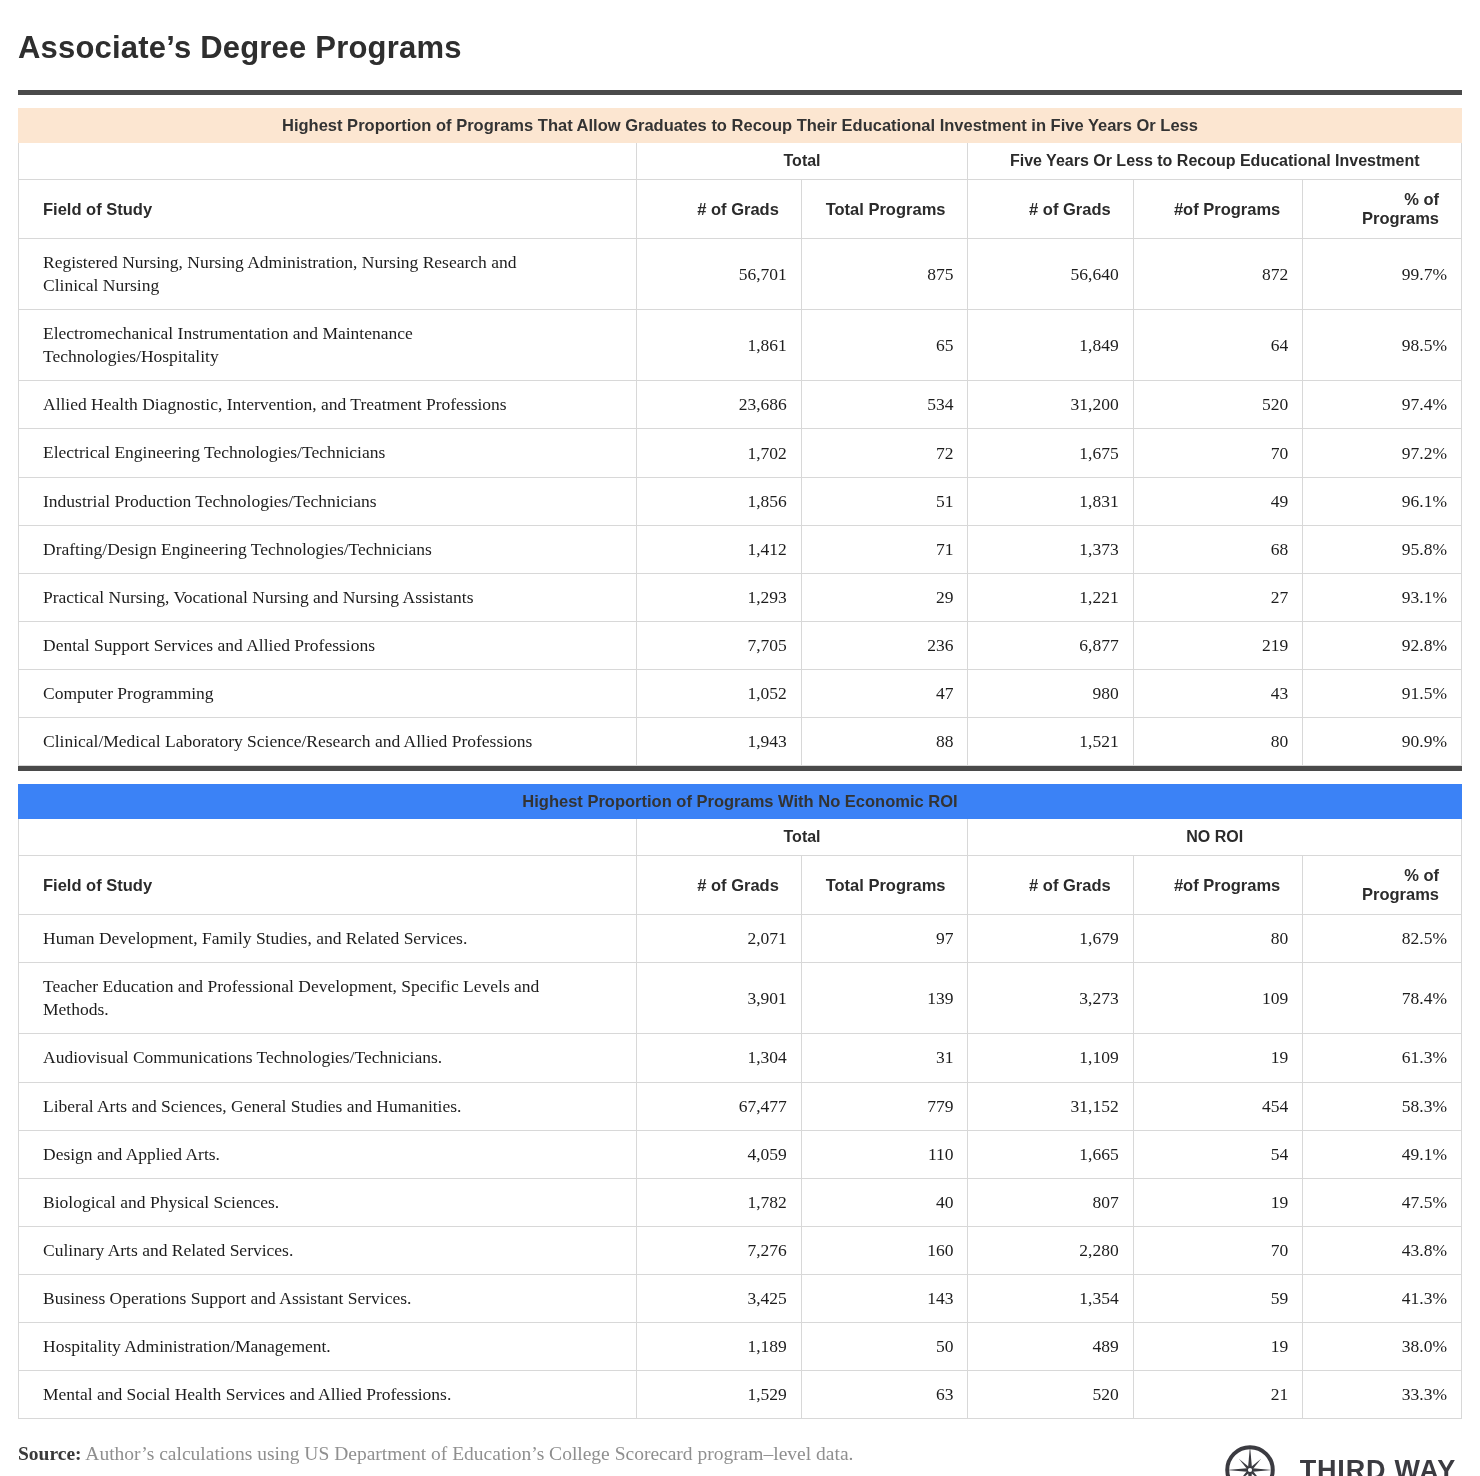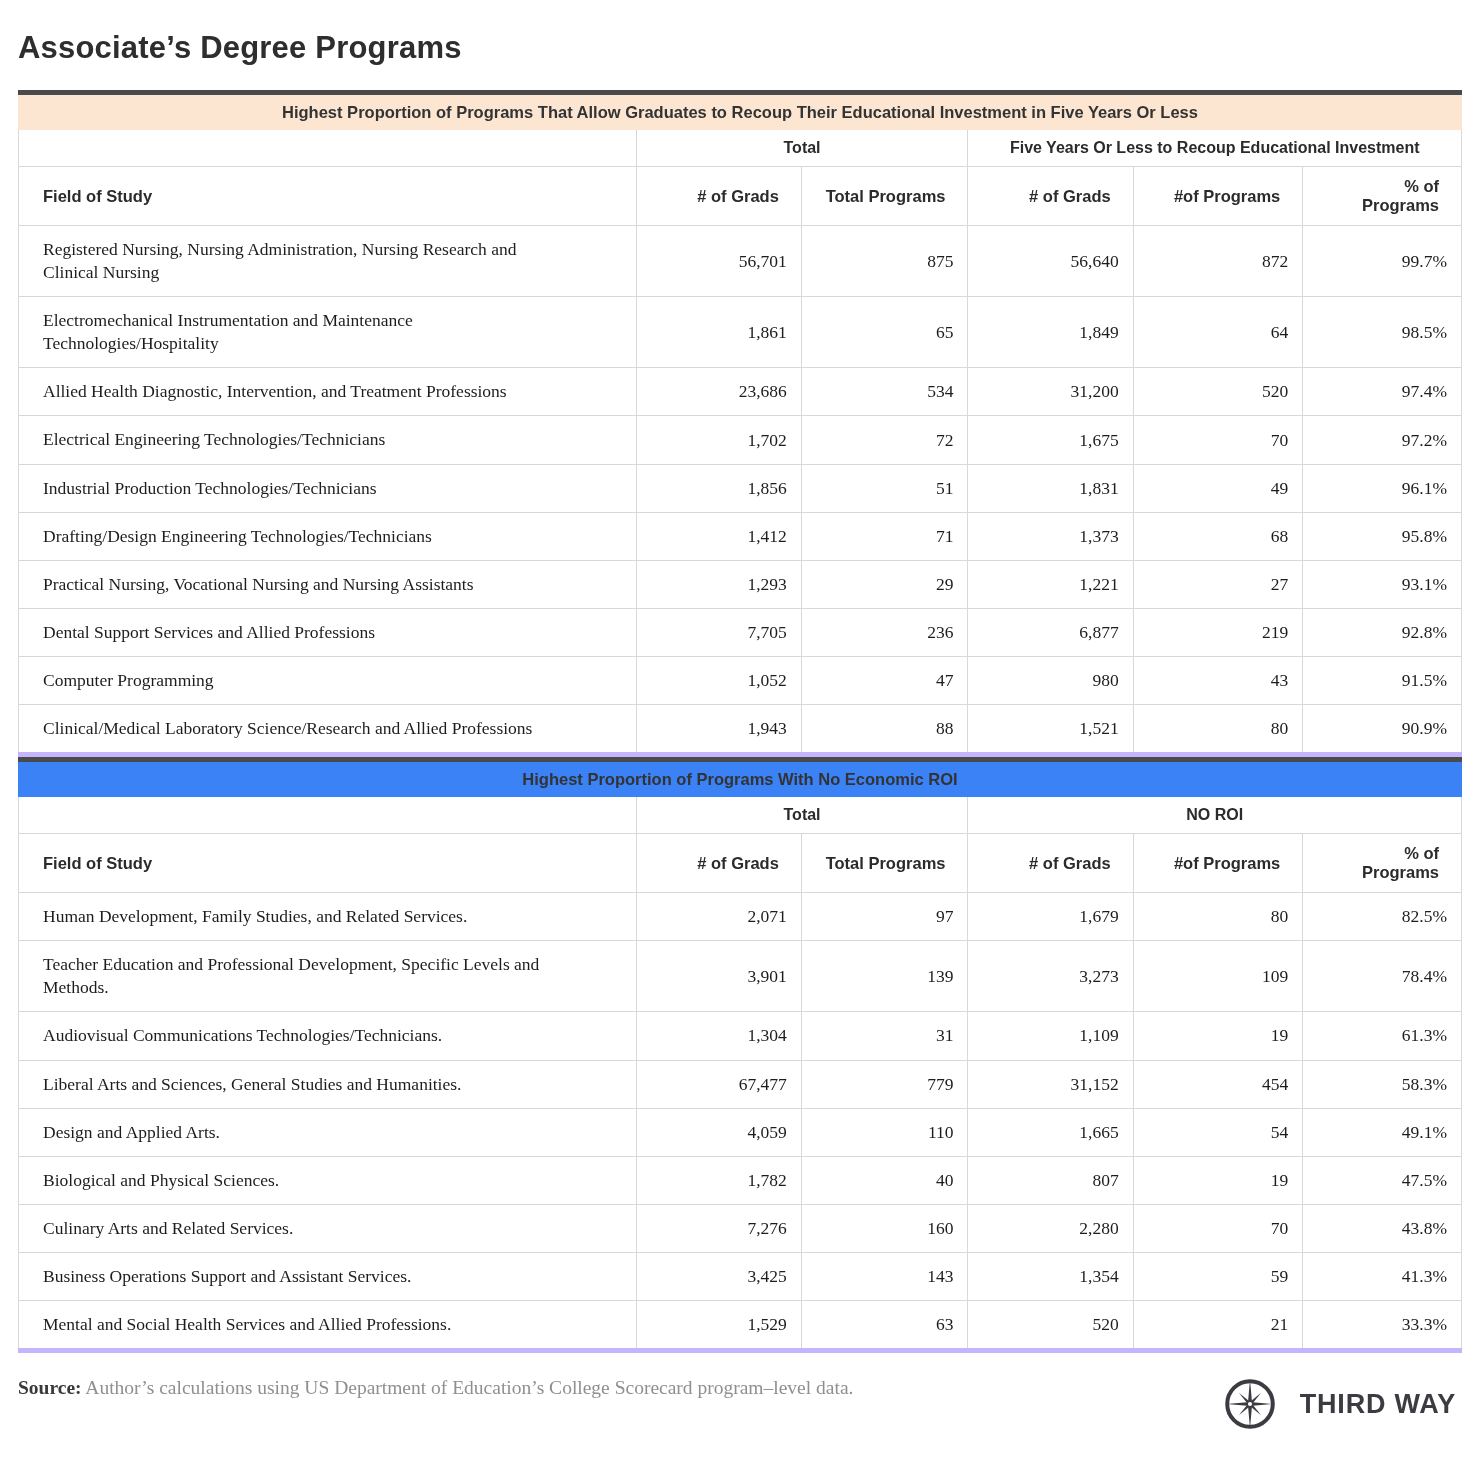--- a/index.html
+++ b/index.html
@@ -8,28 +8,28 @@
 
   h1.page-title {
     font-size:31px; font-weight:800; color:#2e2e2e;
     margin:8px 0 24px 0; letter-spacing:0.2px;
   }
 
   .darkbar { height:5px; background:#4a4a4a; }
 
   .banner {
     text-align:center; font-weight:700; font-size:16.5px;
-    padding:8px 10px; color:#333333;
+    padding:8px 10px; color:#333333;margin-top:13px;
   }
   .banner-light  { background:#fce6d1; }
   .banner-orange { background:#3b82f6; }
 
   table.data-table {
     width:100%; border-collapse:collapse; table-layout:fixed;
-    border-bottom:5px solid #c4b5fd;
+    border-bottom:1px solid #c4b5fd;
   }
   .data-table th, .data-table td { border:1px solid #d8d8d8; box-sizing:border-box; }
 
   tr.group-row th {
     border-top:none;
     font-size:16px; font-weight:700; color:#2b2b2b;
     text-align:center; padding:9px 6px; background:#fff;
   }
   tr.header-row th {
     font-size:16.5px; font-weight:700; color:#2b2b2b;
@@ -263,20 +263,28 @@
           </tr>
           <tr>
             <td class="cell-field">Business Operations Support and Assistant Services.</td>
             <td class="cell-num">3,425</td>
             <td class="cell-num">143</td>
             <td class="cell-num">1,354</td>
             <td class="cell-num">59</td>
             <td class="cell-num">41.3%</td>
           </tr>
           <tr>
+            <td class="cell-field">Hospitality Administration/Management.</td>
+            <td class="cell-num">1,189</td>
+            <td class="cell-num">50</td>
+            <td class="cell-num">489</td>
+            <td class="cell-num">19</td>
+            <td class="cell-num">38.0%</td>
+          </tr>
+          <tr>
             <td class="cell-field">Mental and Social Health Services and Allied Professions.</td>
             <td class="cell-num">1,529</td>
             <td class="cell-num">63</td>
             <td class="cell-num">520</td>
             <td class="cell-num">21</td>
             <td class="cell-num">33.3%</td>
           </tr>
         </tbody>
     </table>
   </section>

